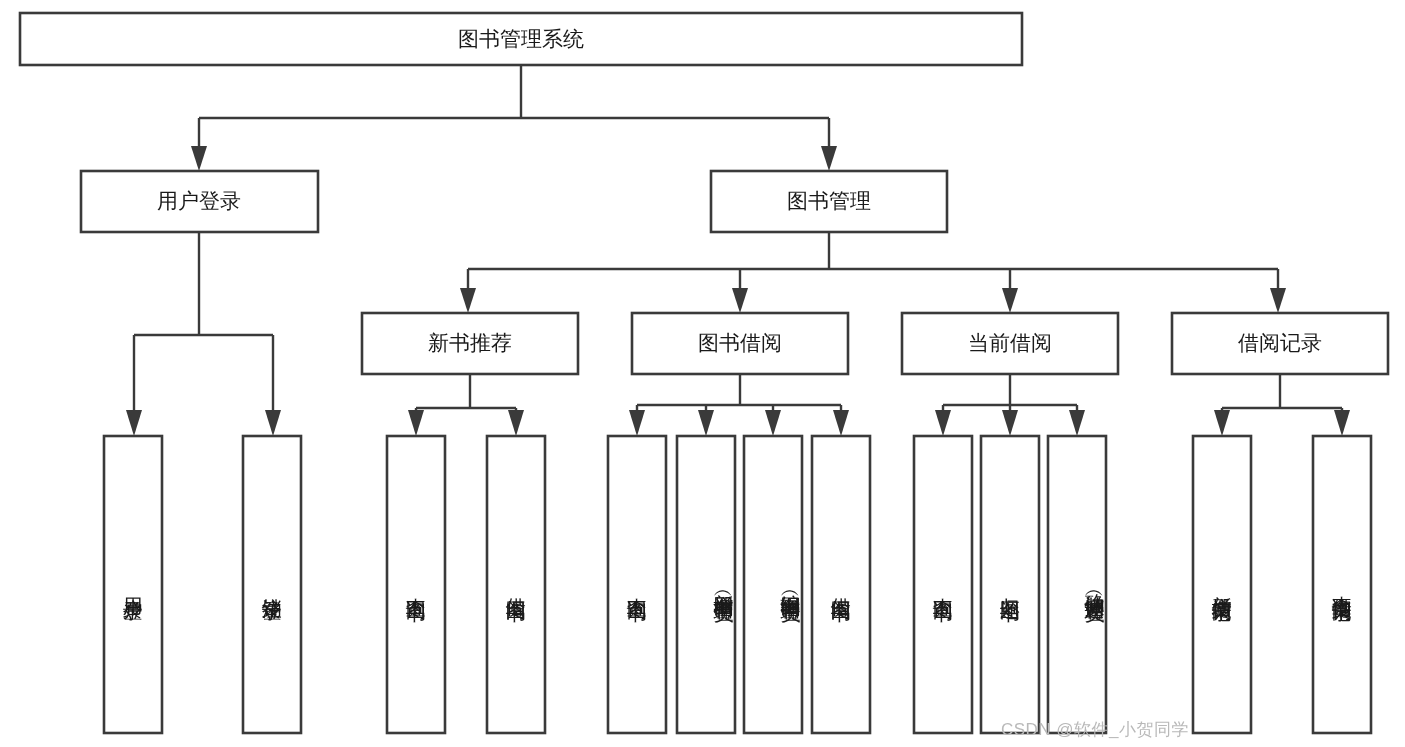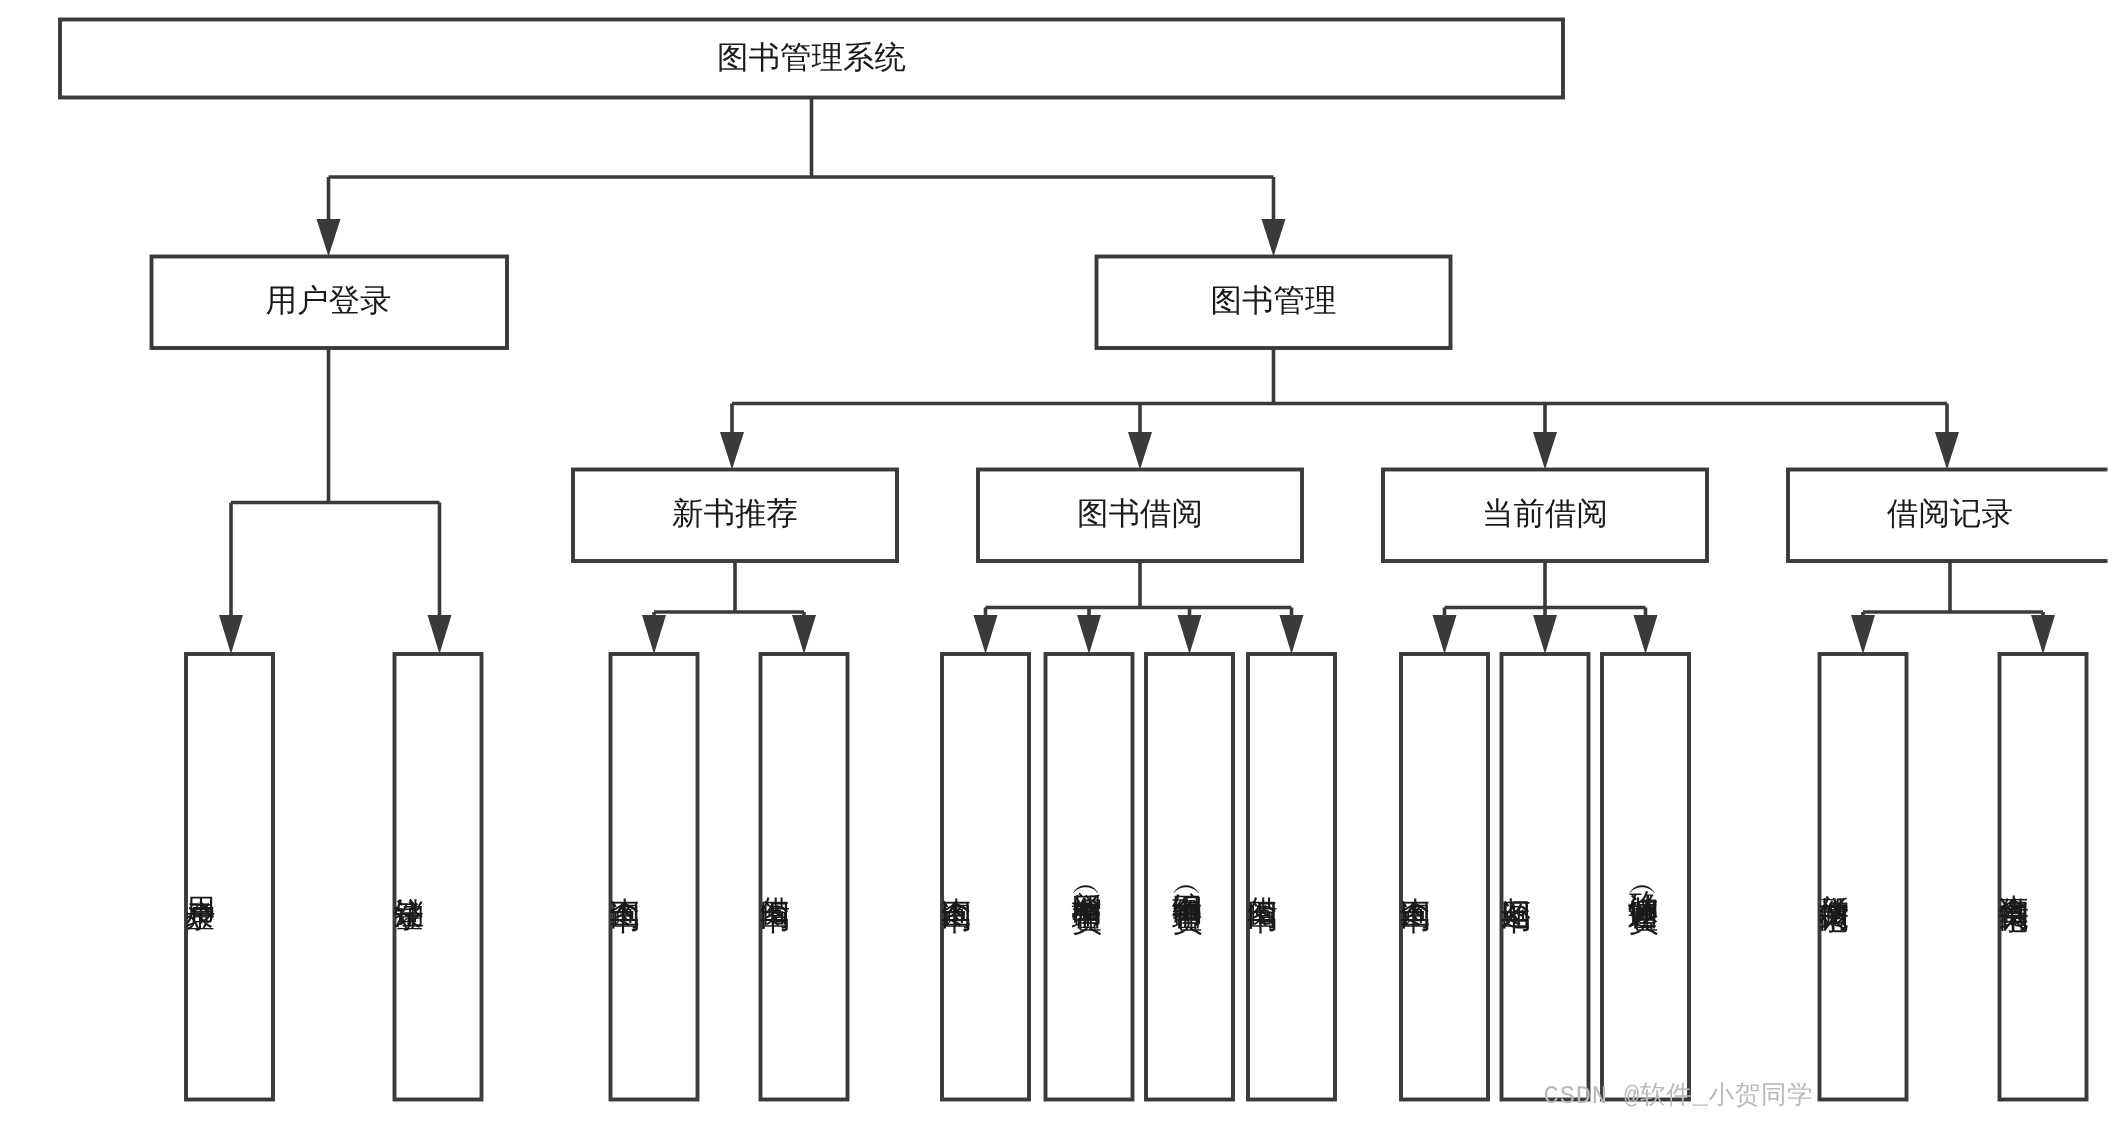--- a/index.html
+++ b/index.html
@@ -13,21 +13,20 @@
     font-family: "Liberation Sans", "DejaVu Sans", sans-serif;
     overflow: hidden;
     position: relative;
   }
   #diagram-root {
     position: absolute;
     left: 0;
     top: 0;
     width: 1199px;
     height: 747px;
-    padding-left: 20px;
   }
   svg.flow {
     display: block;
     width: 1405px;
     height: 747px;
   }
   .node-box {
     fill: #ffffff;
     stroke: #3a3a3a;
     stroke-width: 2.6;
@@ -66,21 +65,21 @@
     color: #1a1a1a;
     line-height: 1.12;
     letter-spacing: 1.5px;
     white-space: nowrap;
     pointer-events: none;
   }
   .watermark {
     position: absolute;
     right: 10px;
     bottom: 6px;
-    font-family: Liberation Mono, monospace;
+    font-family: Liberation Sans, sans-serif;
     font-size: 17px;
     color: #b9b9b9;
     letter-spacing: 0.5px;
     user-select: none;
   }
 </style>
 </head>
 <body>
 
 <div id="diagram-root">

